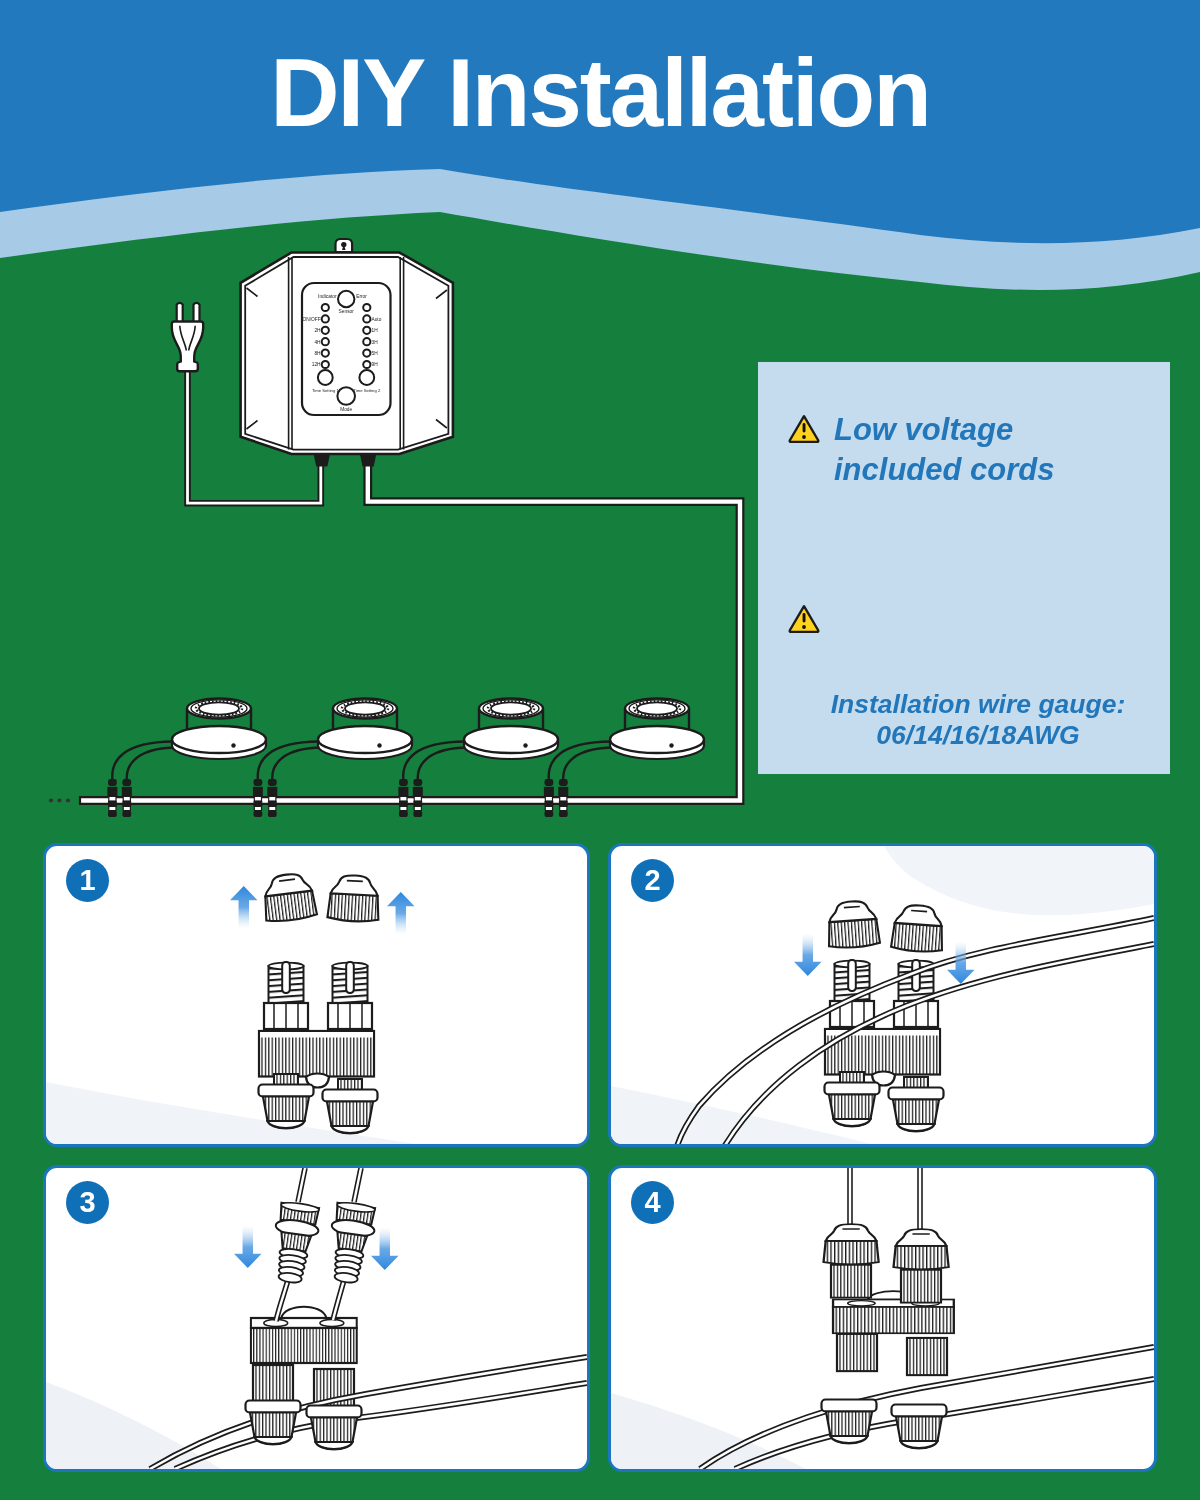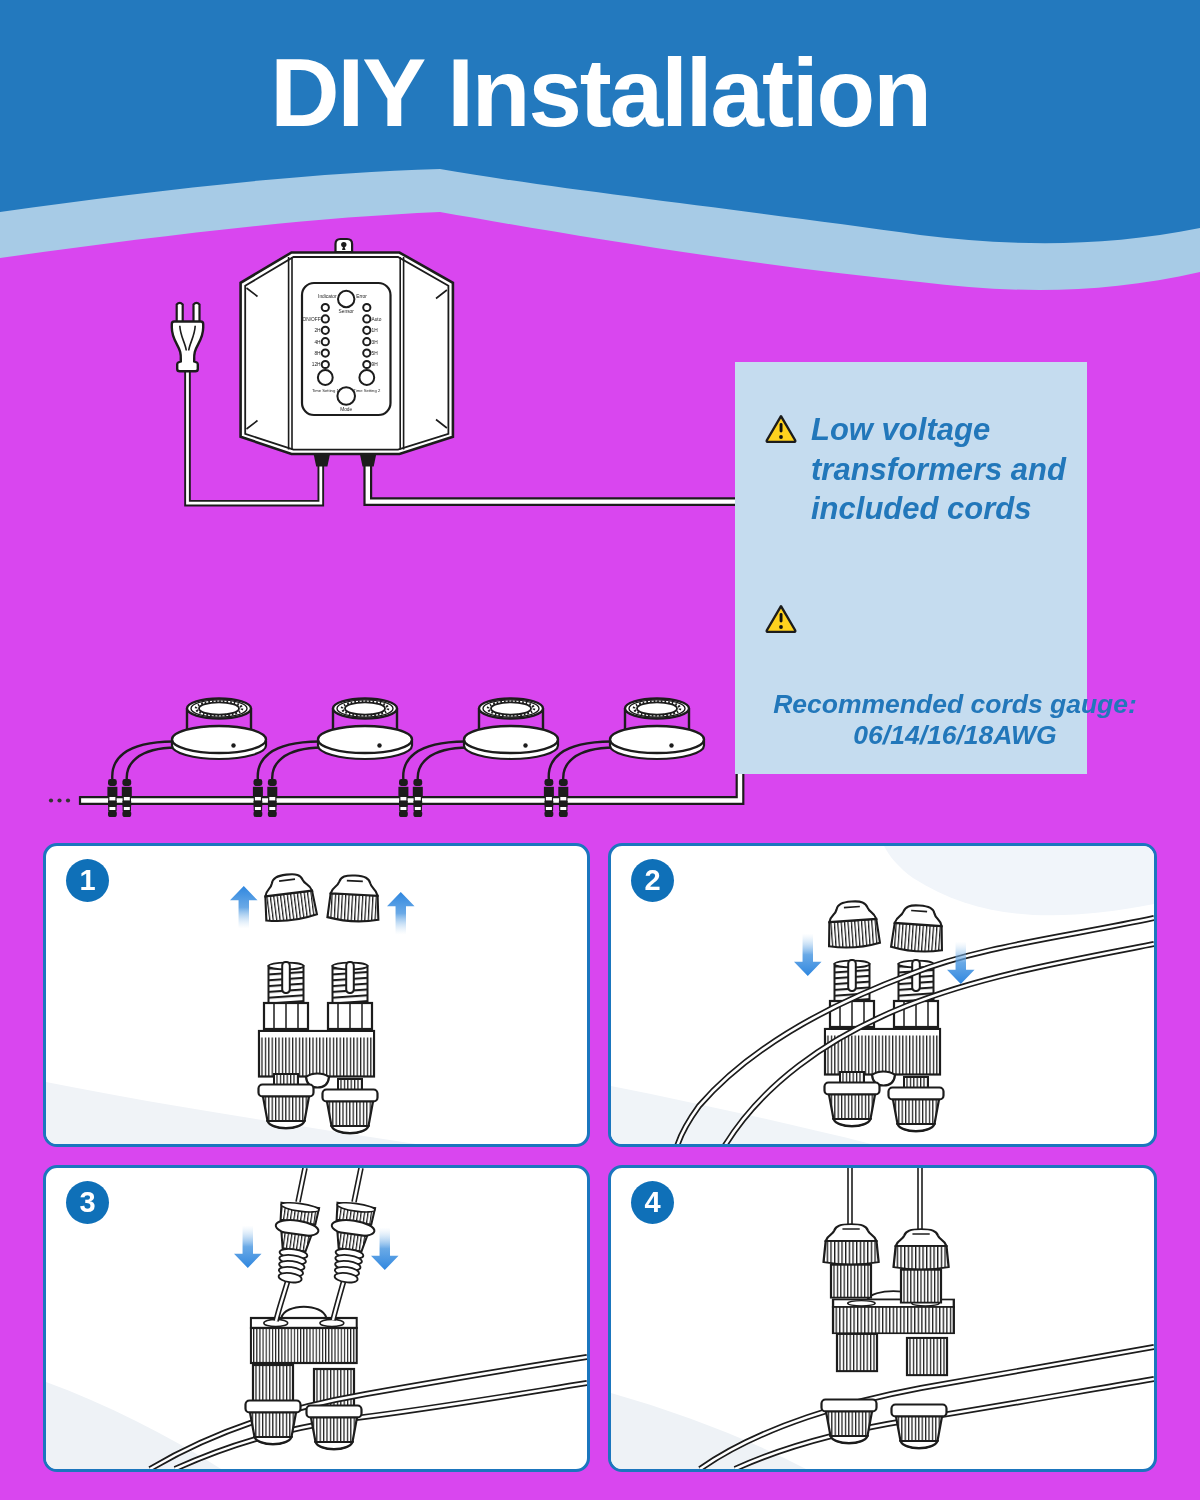--- a/index.html
+++ b/index.html
@@ -1,26 +1,26 @@
 <!DOCTYPE html>
 <html><head>
 <meta charset="utf-8">
 <style>
   * { margin:0; padding:0; box-sizing:border-box; }
   html,body { width:1200px; height:1500px; background:#fff; font-family:"Liberation Sans", sans-serif; }
-  .page { position:relative; width:1200px; height:1500px; overflow:hidden; background:#d946ef; }
+  .page { position:relative; width:1200px; height:1500px; overflow:hidden; background:#15803d; }
   .abs { position:absolute; }
   
   #wave-svg { position:absolute; top:0; left:0; }
   .page-title {
     position:absolute; top:45px; left:0; width:1200px; text-align:center;
     font-size:96px; font-weight:bold; color:#ffffff; letter-spacing:-2px; line-height:1;
   }
   
-  .info-panel { position:absolute; left:735px; top:362px; width:352px; height:412px; background:#c5dcef; }
+  .info-panel { position:absolute; left:758px; top:362px; width:412px; height:412px; background:#c5dcef; }
   .warn-icon { position:absolute; }
   .warn-text { position:absolute; font-style:italic; font-weight:bold; font-size:31px; line-height:39.5px; color:#2277ba; }
   .warn-text.white { color:#ffffff; }
   .rec-block { position:absolute; left:32px; top:327px; width:376px; text-align:center;
     font-style:italic; font-weight:bold; font-size:26.5px; line-height:30.5px; color:#2277ba; }
   
   .step-panel { position:absolute; background:#ffffff; border:3px solid #1b76be; border-radius:14px; overflow:hidden; }
   .step-badge { position:absolute; left:20px; top:13px; width:43px; height:43px; border-radius:50%;
     background:#0f70b8; color:#fff; font-weight:bold; font-size:29px; text-align:center; line-height:43px; }
   .panel-svg { position:absolute; left:0; top:0; }
@@ -153,30 +153,29 @@
   </svg>
 
   <div class="info-panel">
     <svg class="warn-icon" style="left:30px;top:52px" width="32" height="29" viewBox="0 0 32 29">
       <path d="M16,2.2 L30,26 q1,2 -1.5,2 H3.5 q-2.5,0 -1.5,-2 Z" fill="#ffd21e" stroke="#1c1c1c" stroke-width="2.4" stroke-linejoin="round"></path>
       <rect x="14.6" y="9" width="2.9" height="9.5" rx="1.45" fill="#111"></rect>
       <circle cx="16" cy="23" r="1.9" fill="#111"></circle>
     </svg>
     <div class="warn-text" style="left:76px;top:48px">
       <div>Low voltage</div>
-      <div>transformers and</div>
       <div>included cords</div>
     </div>
     <svg class="warn-icon" style="left:30px;top:242px" width="32" height="29" viewBox="0 0 32 29">
       <path d="M16,2.2 L30,26 q1,2 -1.5,2 H3.5 q-2.5,0 -1.5,-2 Z" fill="#ffd21e" stroke="#1c1c1c" stroke-width="2.4" stroke-linejoin="round"></path>
       <rect x="14.6" y="9" width="2.9" height="9.5" rx="1.45" fill="#111"></rect>
       <circle cx="16" cy="23" r="1.9" fill="#111"></circle>
     </svg>
     <div class="rec-block">
-      <div>Recommended cords gauge:</div>
+      <div>Installation wire gauge:</div>
       <div>06/14/16/18AWG</div>
     </div>
   </div>
 
   <svg width="0" height="0" style="position:absolute">
     <defs>
       <pattern id="kn" width="3.4" height="8" patternUnits="userSpaceOnUse">
         <rect width="3.4" height="8" fill="#ffffff"></rect>
         <rect width="1.25" height="8" fill="#1c1c1c"></rect>
       </pattern>

